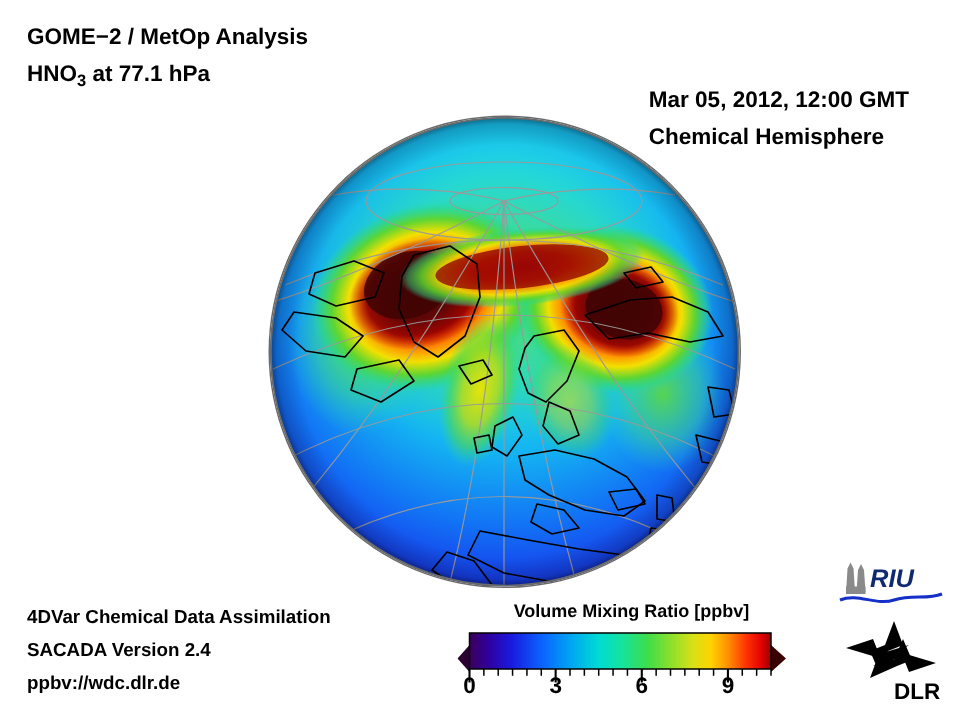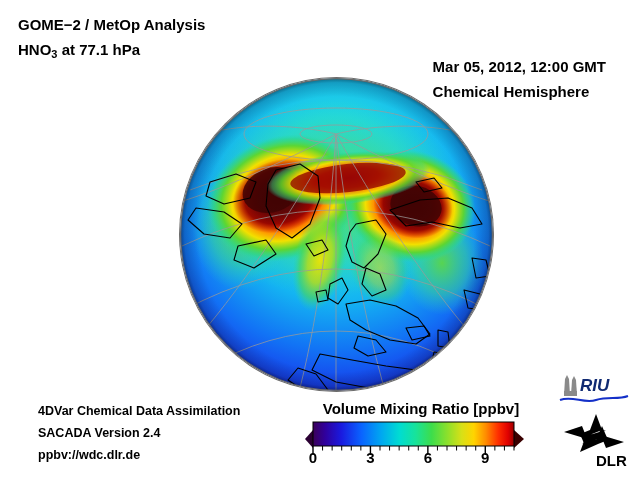--- a/index.html
+++ b/index.html
@@ -24,32 +24,32 @@
   .globe{
     position:absolute;left:0;top:0;width:313px;height:313px;border-radius:50%;
     overflow:hidden;
     box-shadow:0 0 0 1px #6b6b6b;
   }
   .globe svg{display:block;}
 
   
   .cb-title{
     position:absolute;left:313px;top:400px;width:216px;text-align:center;
-    font-size:15px;font-weight:bold;white-space:nowrap;
+    font-size:12px;font-weight:bold;white-space:nowrap;
   }
   .cb-area{position:absolute;left:305px;top:417px;width:225px;height:58px;}
   .cb-labels{position:absolute;left:305px;top:449px;width:225px;height:22px;}
   .cb-label{
     position:absolute;top:0;font-size:15px;font-weight:bold;
     transform:translateX(-50%);
   }
 
   
   .footer{position:absolute;left:18px;top:400px;}
-  .footer-line{font-size:12.5px;font-weight:bold;line-height:22px;white-space:nowrap;margin-left:20px;}
+  .footer-line{font-size:12.5px;font-weight:bold;line-height:22px;white-space:nowrap;}
 
   
   .riu-logo{position:absolute;left:558px;top:373px;width:72px;height:32px;text-decoration:underline;}
   .dlr-logo{position:absolute;left:562px;top:412px;width:70px;height:58px;text-align:center;}
 </style>
 </head>
 <body>
 
 <div class="page">
 

